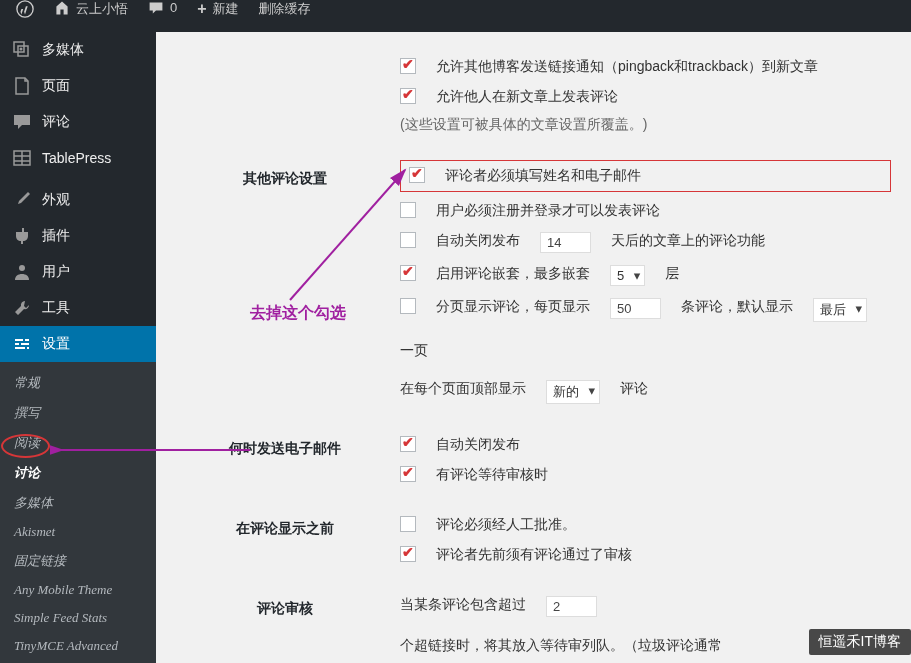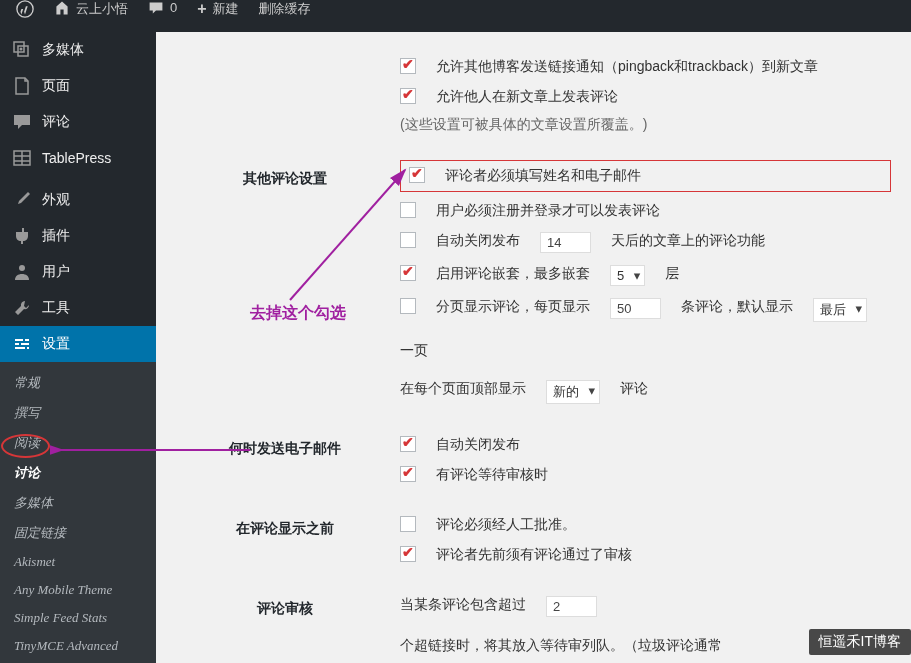--- a/index.html
+++ b/index.html
@@ -125,22 +125,22 @@
         <rect x="15" y="13" width="2" height="2"></rect>
       </svg>
     <span>设置</span>
   </div>
   <div class="submenu">
     <div class="subitem">常规</div>
     <div class="subitem">撰写</div>
     <div class="subitem">阅读</div>
     <div class="subitem current">讨论</div>
     <div class="subitem">多媒体</div>
+    <div class="subitem">Akismet</div>
     <div class="subitem">固定链接</div>
-    <div class="subitem">Akismet</div>
     <div class="subitem">Any Mobile Theme</div>
     <div class="subitem">Simple Feed Stats</div>
     <div class="subitem">TinyMCE Advanced</div>
     <div class="subitem">Cron Schedules</div>
 
   </div>
 </div>
 
 <div class="content">
   <table class="form">

